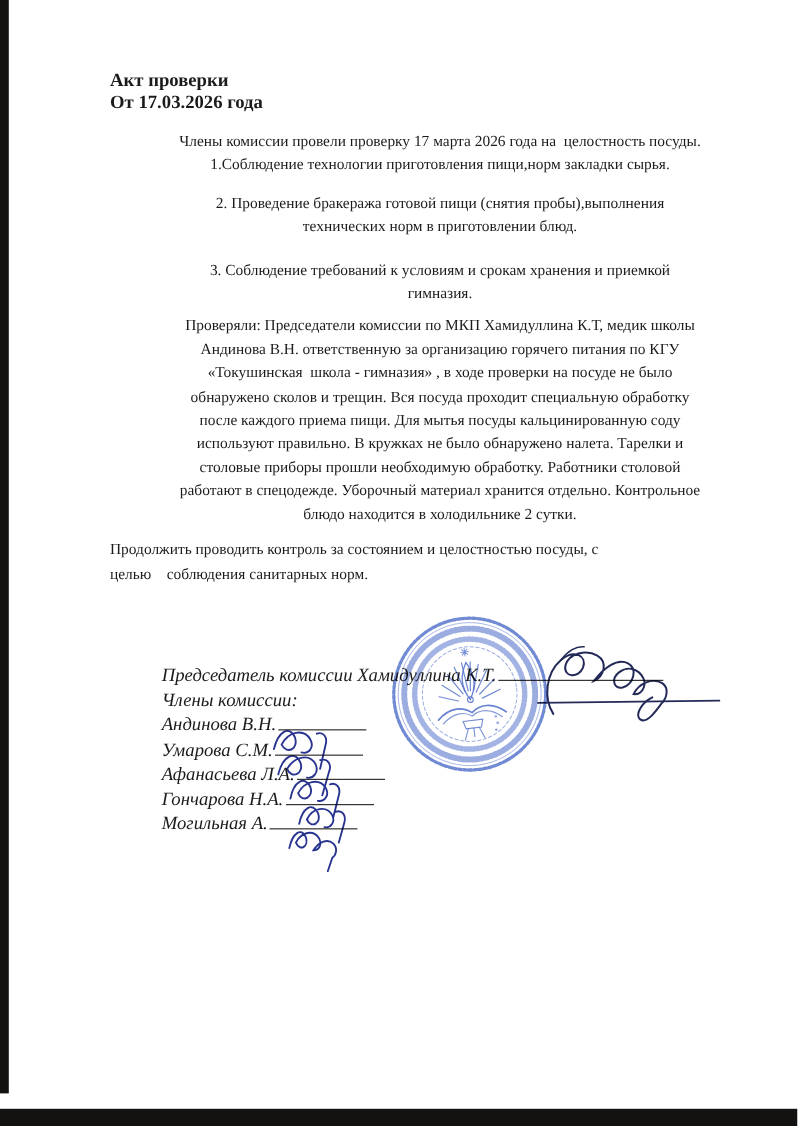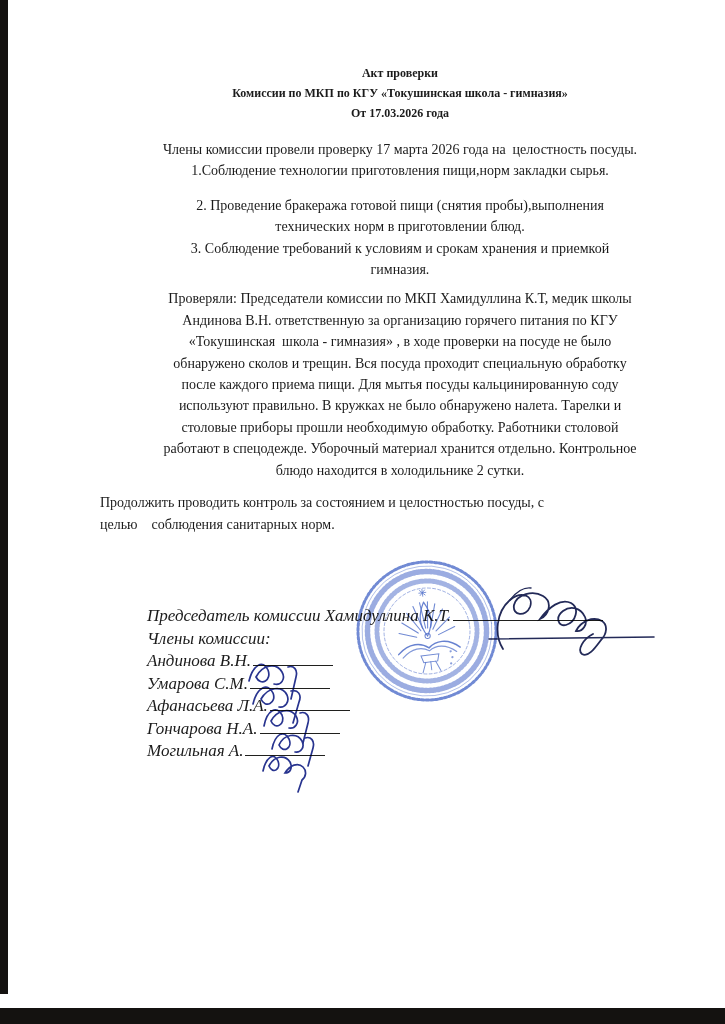--- a/index.html
+++ b/index.html
@@ -6,47 +6,46 @@
   body{
     width:725px;height:1024px;position:relative;overflow:hidden;
     background:#ffffff;
     font-family:"Liberation Serif","DejaVu Serif",serif;
     color:#1b1b1b;
   }
   .scan-edge{position:absolute;background:#141210;}
   .edge-left{left:0;top:0;width:8px;height:994px;}
   .edge-bottom{left:0;top:1008px;width:725px;height:16px;}
   .content{position:absolute;left:100px;top:63px;width:600px;}
-  .hdr{text-align:center;font-weight:bold;font-size:12px;line-height:20px;white-space:pre-wrap;}
+  .hdr{text-align:left;font-weight:bold;font-size:17px;line-height:20px;white-space:pre-wrap;}
   .para{font-size:14px;line-height:21.4px;text-align:center;white-space:pre-wrap;}
   .para.left{text-align:left;}
   .mt-p1{margin-top:16px;}
   .mt-p2{margin-top:13px;}
-  .mt-p3{margin-top:0;}
+  .mt-p3{margin-top:18px;}
   .mt-p4{margin-top:8px;}
   .mt-p5{margin-top:11px;}
   .sig-block{margin-top:70px;padding-left:47px;font-size:17px;line-height:22.6px;}
   .sig-row{white-space:nowrap;font-style:italic;}
   .sig-line{display:inline-block;border-bottom:1.5px solid #20201e;height:13px;vertical-align:baseline;margin-left:2px;}
   .sig-line.chair{width:150px;}
   .sig-line.member{width:80px;}
   .stamp{position:absolute;left:352px;top:556px;mix-blend-mode:multiply;opacity:.88;filter:blur(.35px);}
   .ink-layer{position:absolute;left:0;top:0;width:725px;height:1024px;pointer-events:none;mix-blend-mode:multiply;}
 </style>
 </head>
 <body>
 
 <div class="scan-edge edge-left"></div>
 <div class="scan-edge edge-bottom"></div>
 
 <div class="content">
 
   <div>
     <div class="hdr">Акт проверки</div>
-    <div class="hdr">Комиссии по МКП по КГУ «Токушинская школа - гимназия»</div>
     <div class="hdr">От 17.03.2026 года</div>
   </div>
 
   <div class="mt-p1">
     <div class="para">Члены комиссии провели проверку 17 марта 2026 года на  целостность посуды.</div>
     <div class="para">1.Соблюдение технологии приготовления пищи,норм закладки сырья.</div>
   </div>
 
   <div class="mt-p2">
     <div class="para">2. Проведение бракеража готовой пищи (снятия пробы),выполнения</div>

